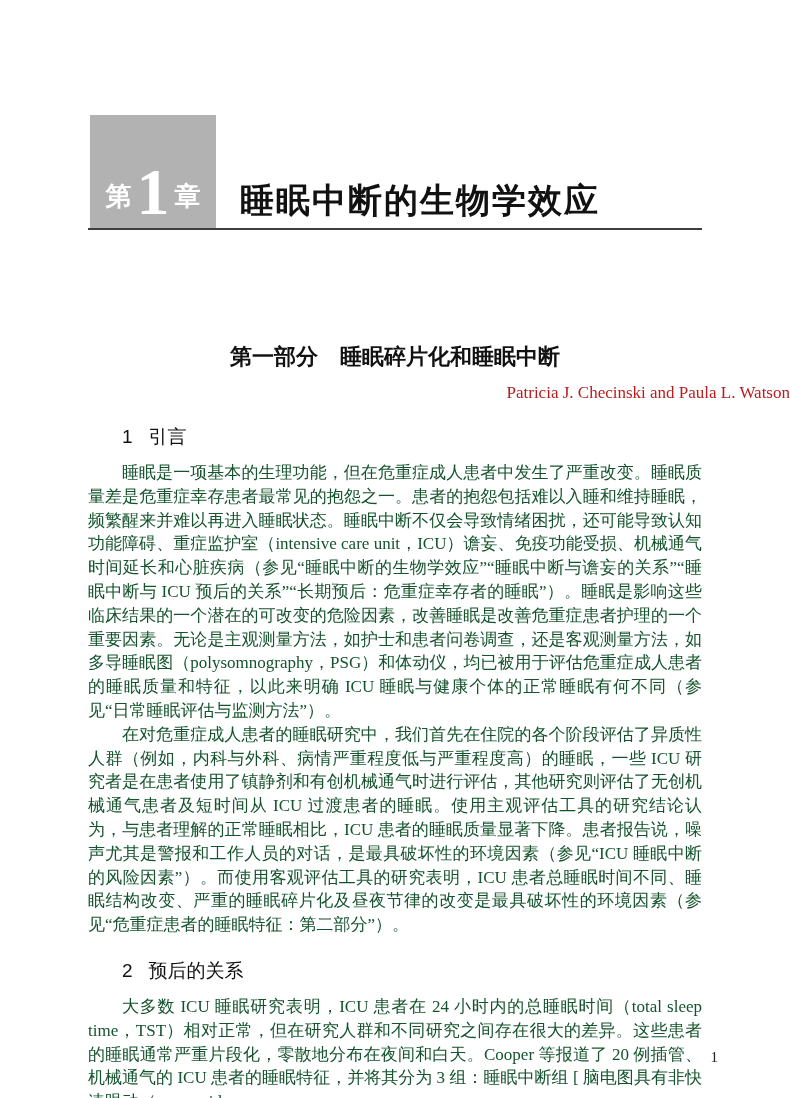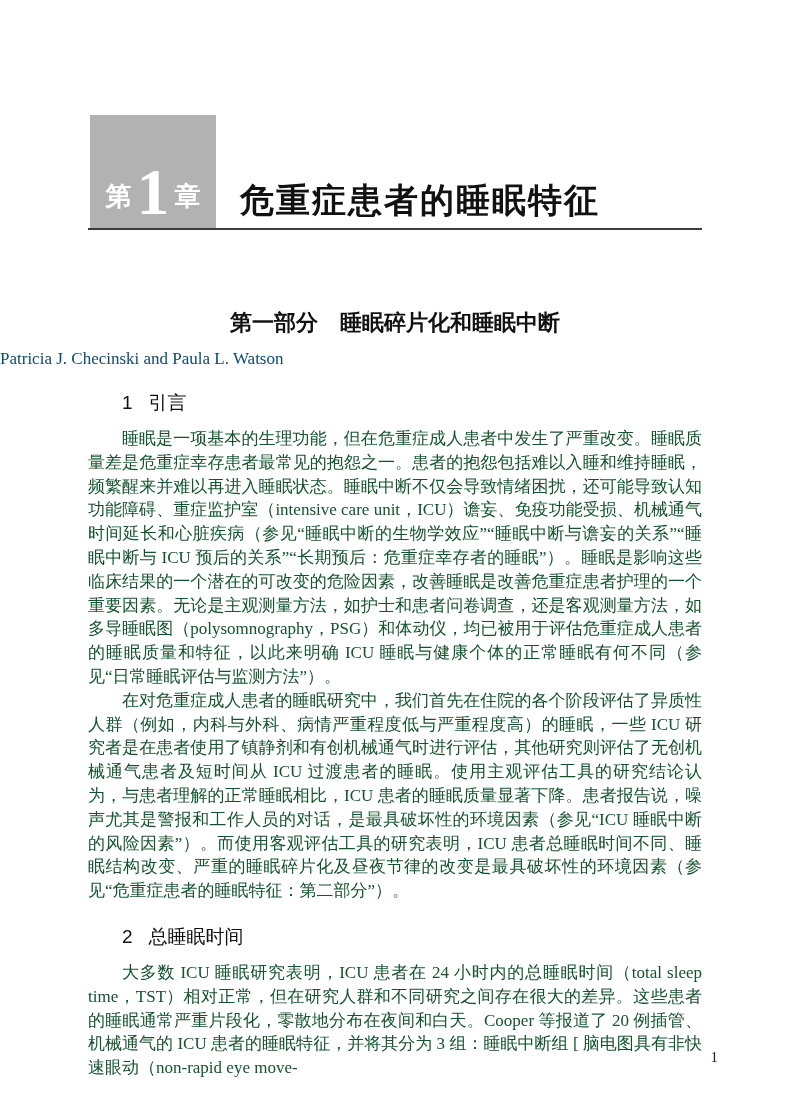--- a/index.html
+++ b/index.html
@@ -45,32 +45,32 @@
     line-height: 1;
     margin-left: 24px;
     margin-bottom: 10px;
     letter-spacing: 2px;
     color: #111;
   }
   .chapter-rule { height: 2px; background: #3d3d3d; margin-left: -2px; }
 
   
   .part-title {
-    margin-top: 78px;
+    margin-top: 112px;
     text-align: center;
     font-family: "Liberation Sans", "DejaVu Sans", sans-serif;
     font-weight: bold;
     font-size: 22px;
     color: #111;
   }
   .authors {
     margin-top: 11px;
-    text-align: left;
+    text-align: right;
     font-size: 17px;
-    color: #0c4a6e;
+    color: #b91c1c;
   }
 
   
   .body-area { margin: 0 88px; }
   .sec-heading {
     font-family: "Liberation Sans", "DejaVu Sans", sans-serif;
     font-weight: normal;
     font-size: 19px;
     color: #111;
     margin-top: 21px;
@@ -99,42 +99,42 @@
 
 <div class="page">
 
   <header class="chapter-header">
     <div class="chapter-row">
       <div class="chapter-badge">
         <span class="badge-side">第</span>
         <span class="badge-num">1</span>
         <span class="badge-side">章</span>
       </div>
-      <h1 class="chapter-title">危重症患者的睡眠特征</h1>
+      <h1 class="chapter-title">睡眠中断的生物学效应</h1>
     </div>
     <div class="chapter-rule"></div>
   </header>
 
   <main>
     <h2 class="part-title">第一部分　睡眠碎片化和睡眠中断</h2>
     <div class="authors">Patricia J. Checinski and Paula L. Watson</div>
 
     <div class="body-area">
 
       <section>
         <h3 class="sec-heading">
           <span class="sec-num">1</span><span>引言</span>
         </h3>
         <p>睡眠是一项基本的生理功能，但在危重症成人患者中发生了严重改变。睡眠质量差是危重症幸存患者最常见的抱怨之一。患者的抱怨包括难以入睡和维持睡眠，频繁醒来并难以再进入睡眠状态。睡眠中断不仅会导致情绪困扰，还可能导致认知功能障碍、重症监护室（intensive care unit，ICU）谵妄、免疫功能受损、机械通气时间延长和心脏疾病（参见“睡眠中断的生物学效应”“睡眠中断与谵妄的关系”“睡眠中断与 ICU 预后的关系”“长期预后：危重症幸存者的睡眠”）。睡眠是影响这些临床结果的一个潜在的可改变的危险因素，改善睡眠是改善危重症患者护理的一个重要因素。无论是主观测量方法，如护士和患者问卷调查，还是客观测量方法，如多导睡眠图（polysomnography，PSG）和体动仪，均已被用于评估危重症成人患者的睡眠质量和特征，以此来明确 ICU 睡眠与健康个体的正常睡眠有何不同（参见“日常睡眠评估与监测方法”）。</p>
         <p>在对危重症成人患者的睡眠研究中，我们首先在住院的各个阶段评估了异质性人群（例如，内科与外科、病情严重程度低与严重程度高）的睡眠，一些 ICU 研究者是在患者使用了镇静剂和有创机械通气时进行评估，其他研究则评估了无创机械通气患者及短时间从 ICU 过渡患者的睡眠。使用主观评估工具的研究结论认为，与患者理解的正常睡眠相比，ICU 患者的睡眠质量显著下降。患者报告说，噪声尤其是警报和工作人员的对话，是最具破坏性的环境因素（参见“ICU 睡眠中断的风险因素”）。而使用客观评估工具的研究表明，ICU 患者总睡眠时间不同、睡眠结构改变、严重的睡眠碎片化及昼夜节律的改变是最具破坏性的环境因素（参见“危重症患者的睡眠特征：第二部分”）。</p>
       </section>
 
       <section>
         <h3 class="sec-heading">
-          <span class="sec-num">2</span><span>总睡眠时间</span>
+          <span class="sec-num">2</span><span>预后的关系</span>
         </h3>
         <p>大多数 ICU 睡眠研究表明，ICU 患者在 24 小时内的总睡眠时间（total sleep time，TST）相对正常，但在研究人群和不同研究之间存在很大的差异。这些患者的睡眠通常严重片段化，零散地分布在夜间和白天。Cooper 等报道了 20 例插管、机械通气的 ICU 患者的睡眠特征，并将其分为 3 组：睡眠中断组 [ 脑电图具有非快速眼动（non-rapid eye move-</p>
       </section>
 
     </div>
   </main>
 
   <footer>
     <span class="page-number">1</span>
   </footer>

